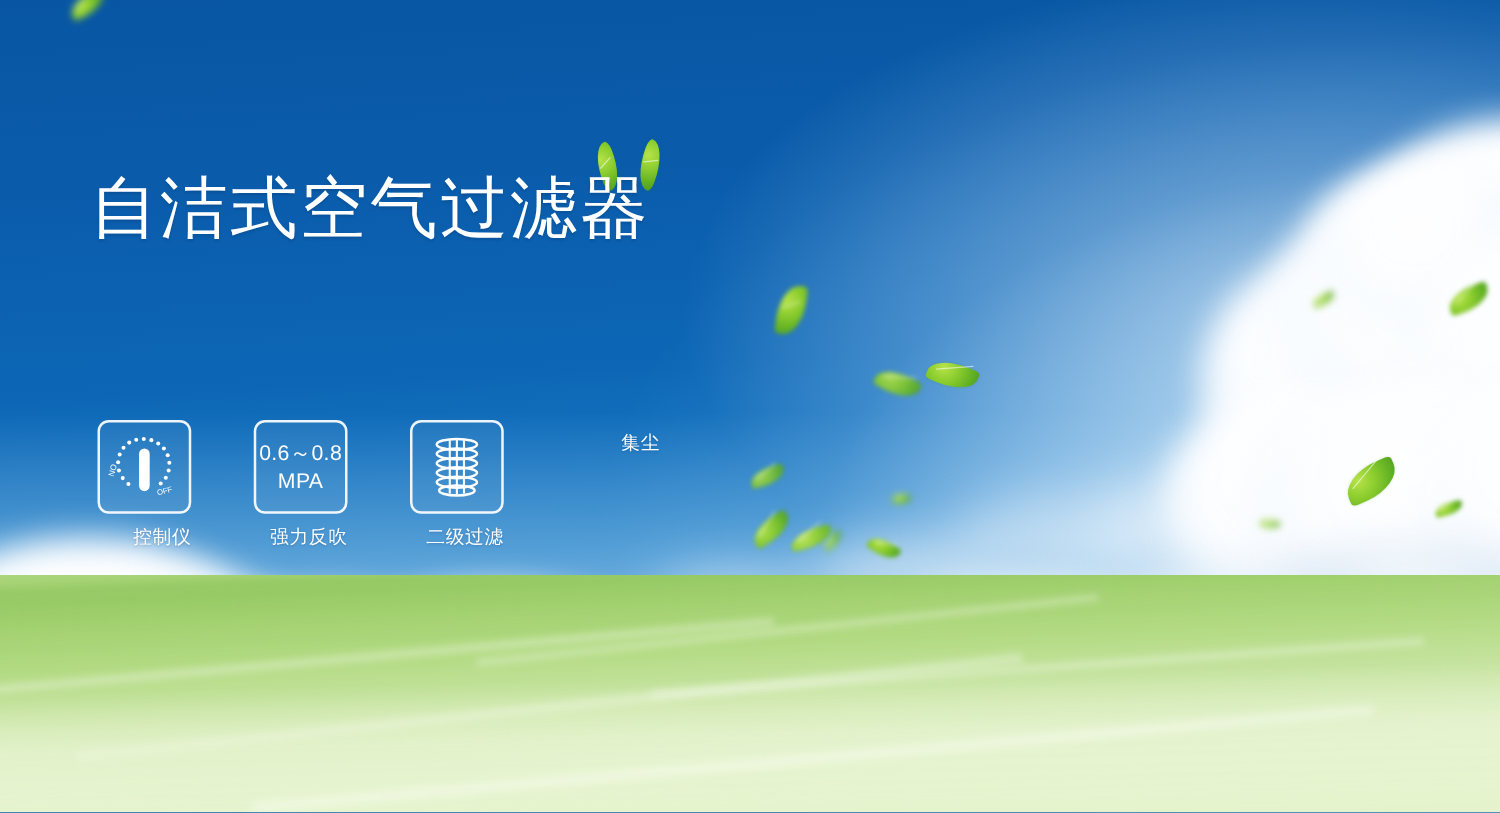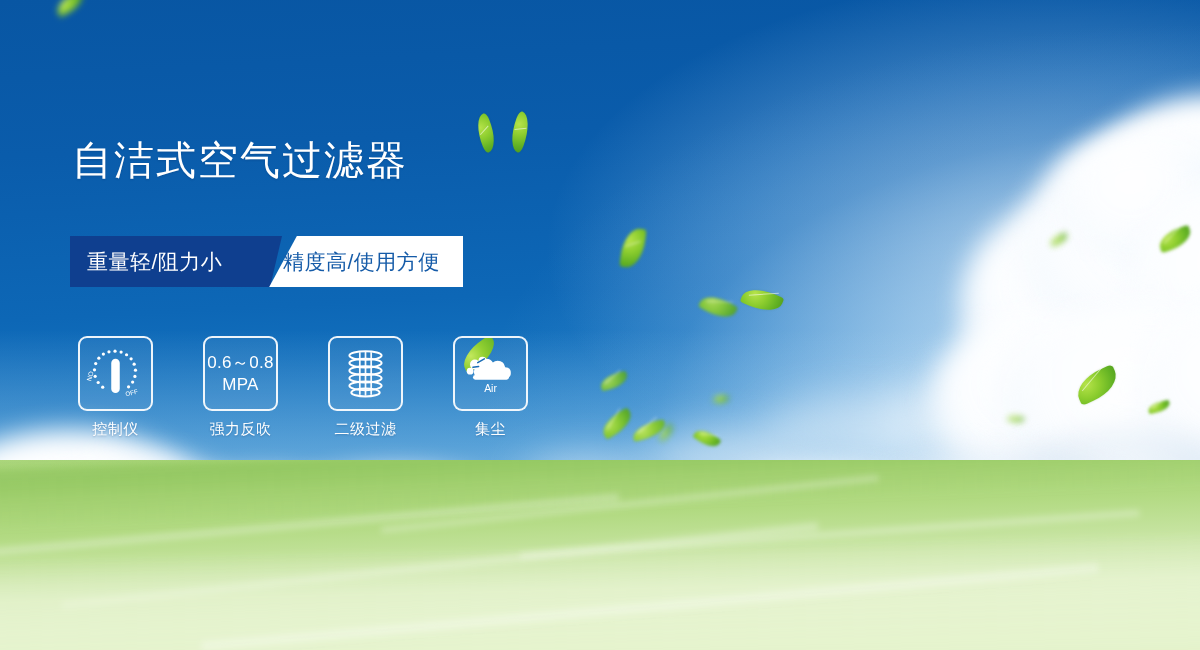--- a/index.html
+++ b/index.html
@@ -158,21 +158,21 @@
   #lf-11 { left: 600px; top: 415px; width: 34px; height: 17px; transform: rotate(-32deg); opacity:.95; }
   #lf-12 { left: 1008px;top: 415px; width: 16px; height: 8px;  transform: rotate(18deg); opacity:.7; }
   #lf-13 { left: 600px; top: 374px; width: 28px; height: 14px; transform: rotate(-15deg); opacity:.85; }
   #lf-14 { left: 657px; top: 428px; width: 18px; height: 9px;  transform: rotate(-40deg); opacity:.8; }
 
   
   .title {
     position: absolute;
     left: 72px;
     top: 140px;
-    font-size: 40px;
+    font-size: 54px;
     line-height: 1;
     letter-spacing: 2px;
     color: #ffffff;
     font-weight: 300;
     text-shadow: 0 1px 2px rgba(0,30,70,.18);
     white-space: nowrap;
   }
 
   
   .sub-bar {
@@ -227,21 +227,21 @@
   .features {
     position: absolute;
     left: 78px;
     top: 336px;
     display: flex;
     gap: 0px;
   }
   .feature {
     width: 75px;
     margin-right: 50px;
-    text-align: center;
+    text-align: right;
   }
   .feature:last-child { margin-right: 0; }
   .fbox {
     position: relative;
     width: 75px;
     height: 75px;
     box-sizing: border-box;
     border: 2px solid rgba(255,255,255,.92);
     border-radius: 9px;
     background: rgba(255,255,255,.06);
@@ -351,27 +351,20 @@
   <div class="leaf blur" id="lf-11"></div>
   <div class="leaf blur2" id="lf-12"></div>
   <div class="leaf blur" id="lf-13"></div>
   <div class="leaf blur2" id="lf-14"></div>
 
   <div class="leaf" id="lf-sprout-l"></div>
   <div class="leaf" id="lf-sprout-r"></div>
 
   <div class="title">自洁式空气过滤器</div>
 
-  <div class="sub-bar">
-    <div class="sub-left"></div>
-    <div class="sub-left-tail"></div>
-    <div class="sub-right"></div>
-    <div class="sub-text-l">重量轻/阻力小</div>
-    <div class="sub-text-r">精度高/使用方便</div>
-  </div>
 
   <div class="features">
 
     <div class="feature">
       <div class="fbox">
         <svg class="fsvg" viewBox="0 0 75 75">
           <g fill="#ffffff">
             <circle cx="16.0" cy="40.5" r="1.7"></circle>
             <circle cx="15.3" cy="33.6" r="1.7"></circle>
             <circle cx="16.6" cy="27.0" r="1.7"></circle>
@@ -424,37 +417,20 @@
             <line x1="37.5" y1="14" x2="37.5" y2="61"></line>
             <line x1="43.5" y1="15" x2="43.5" y2="60"></line>
           </g>
         </svg>
       </div>
       <div class="flabel">二级过滤</div>
     </div>
 
 
     <div class="feature">
-      <div class="fbox">
-        <div id="leaf-dust"></div>
-        <svg class="fsvg" viewBox="0 0 75 75" style="position:relative;z-index:1">
-          <g fill="#ffffff">
-            <path d="M26 42 q-6 0 -6 -6 q0 -5 5 -6 q0 -8 8 -8 q5 0 7 4 q2 -2 5 -2 q7 0 8 7 q6 0 6 6 q0 5 -5 5 z"></path>
-            <circle cx="21" cy="28" r="5.2"></circle>
-            <circle cx="29" cy="24" r="4.2"></circle>
-            <circle cx="16" cy="35" r="3.6"></circle>
-            <rect x="19" y="39" width="38" height="5" rx="2.5"></rect>
-          </g>
-          <g fill="none" stroke="#1a6cb5" stroke-width="1.6" stroke-linecap="round">
-            <line x1="24" y1="26" x2="31" y2="22"></line>
-            <line x1="19" y1="31" x2="25" y2="30"></line>
-          </g>
-          <text x="37.5" y="57" fill="#ffffff" font-size="11" font-family="Liberation Sans, sans-serif" text-anchor="middle">Air</text>
-        </svg>
-      </div>
       <div class="flabel">集尘</div>
     </div>
 
   </div>
 
   <div class="leaf blur" id="leaf-dust-out"></div>
 
 </div>
 
 </body></html>

